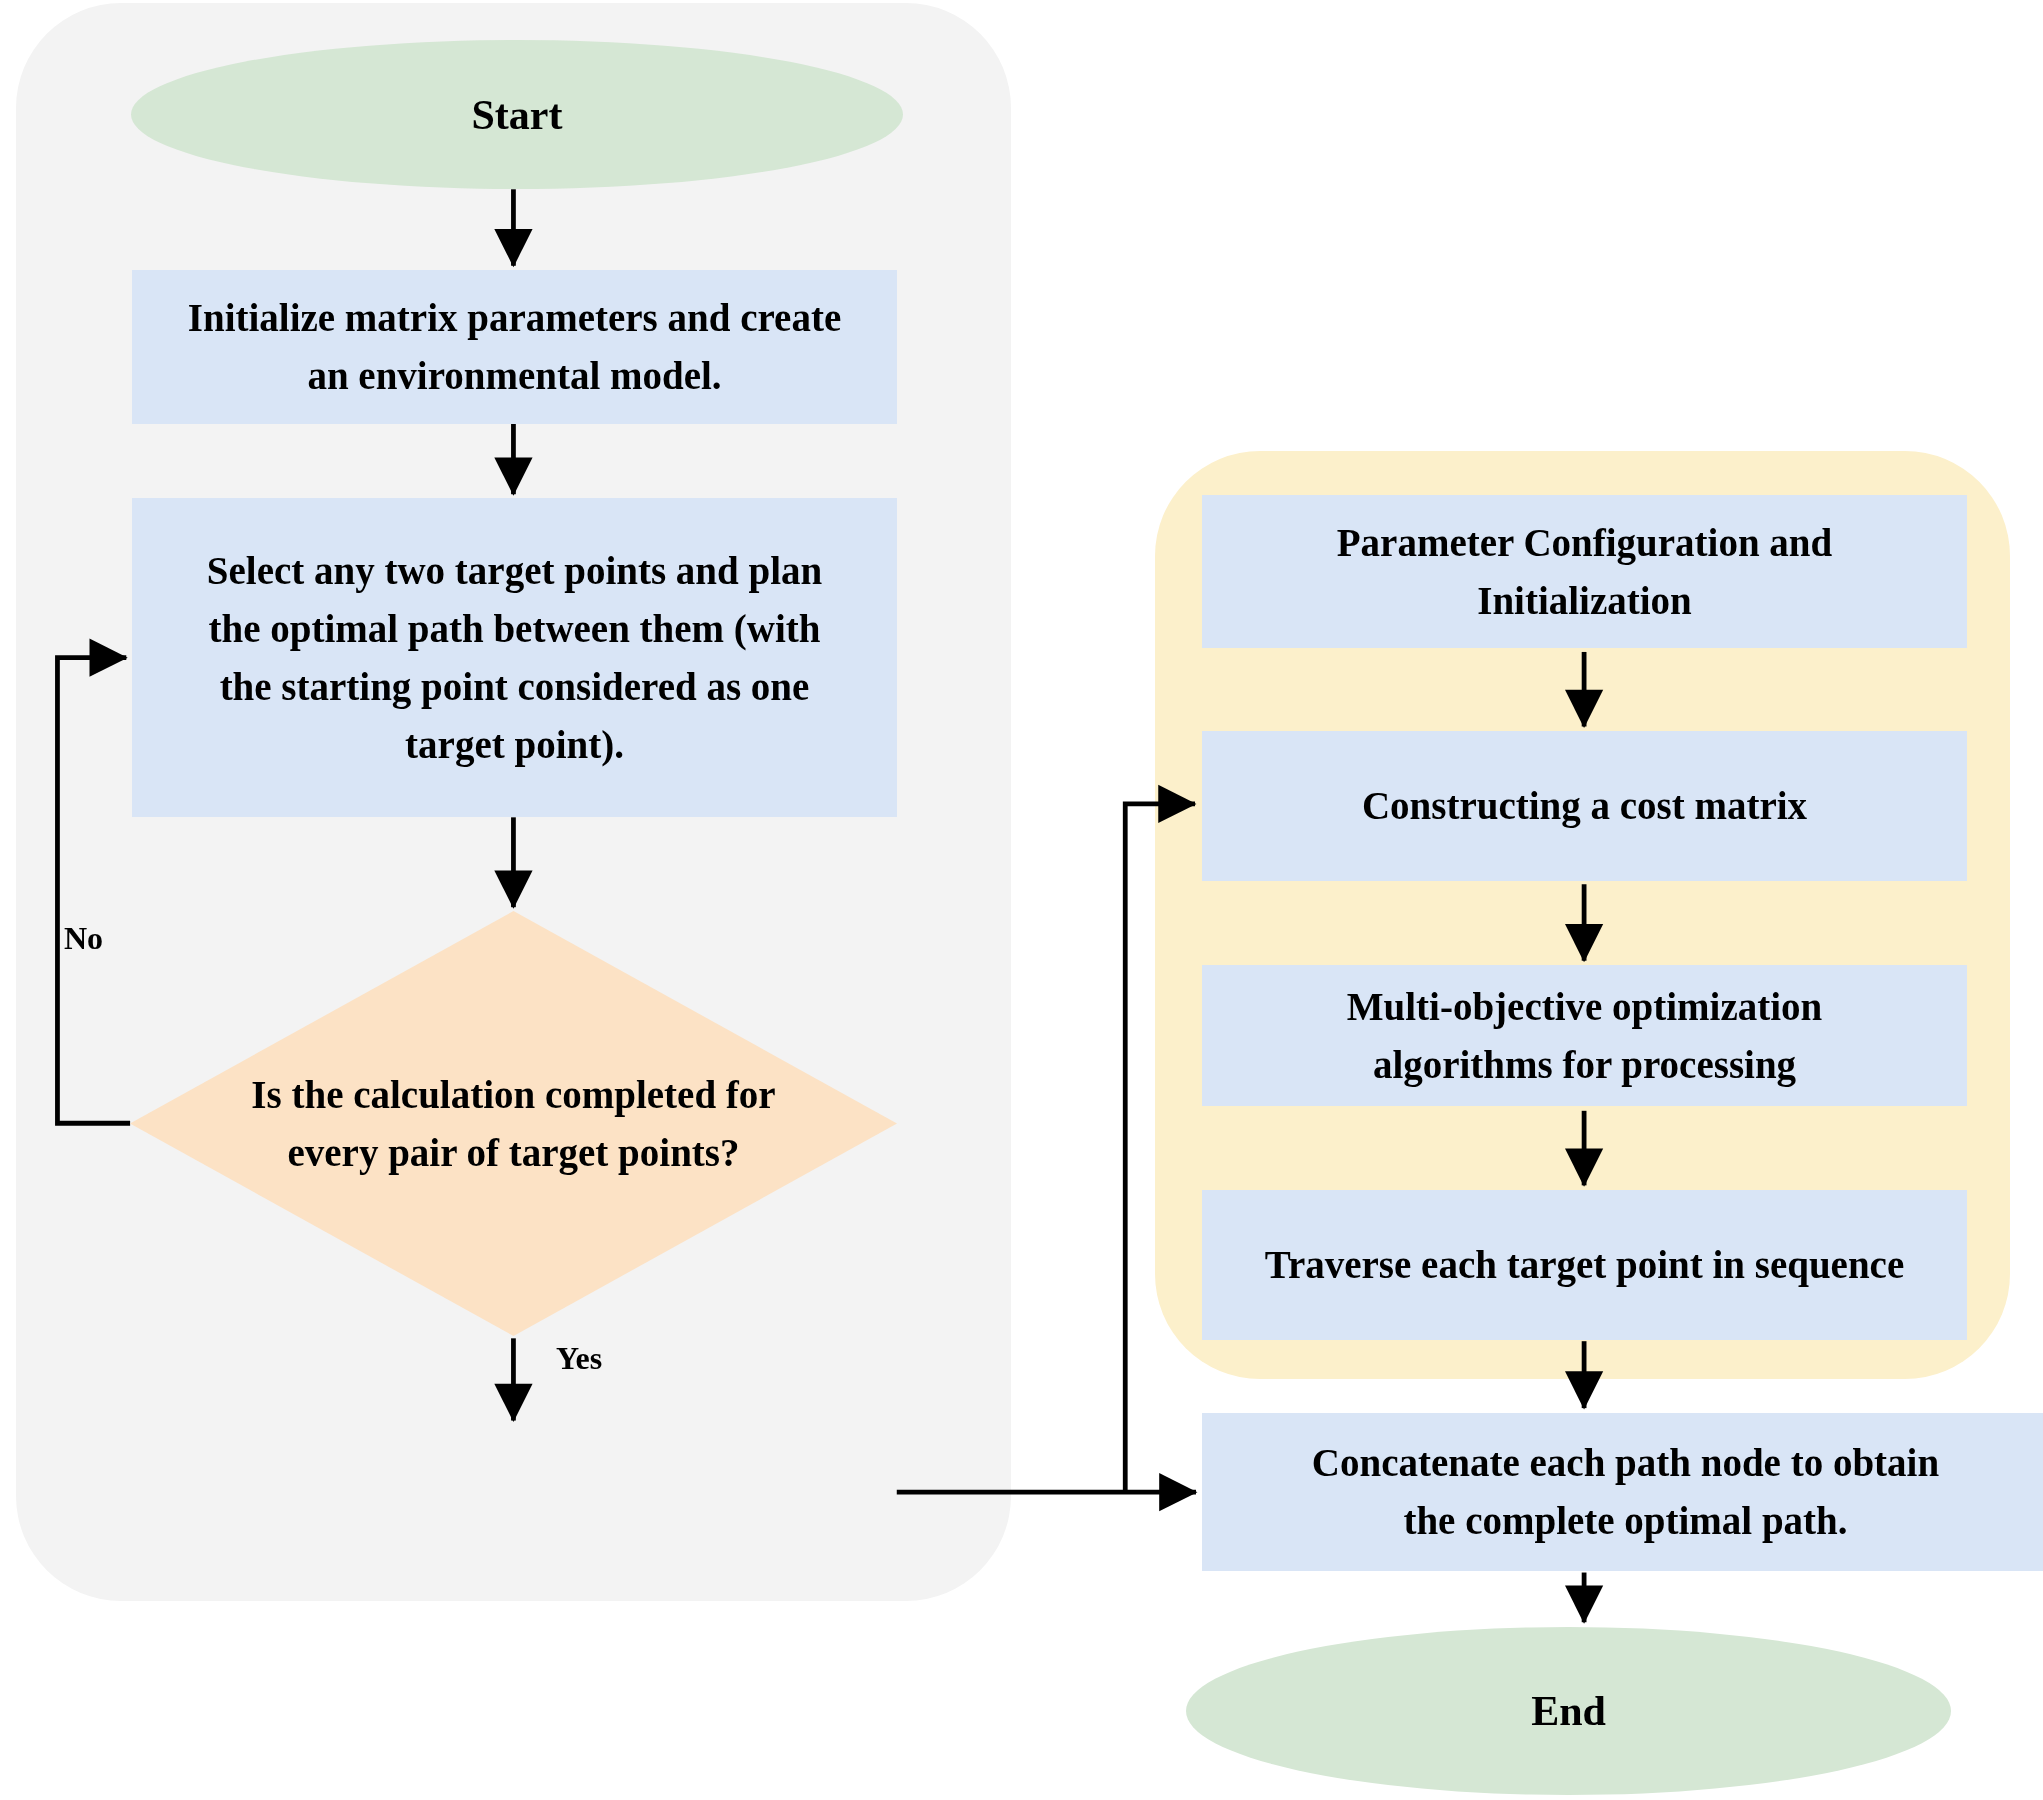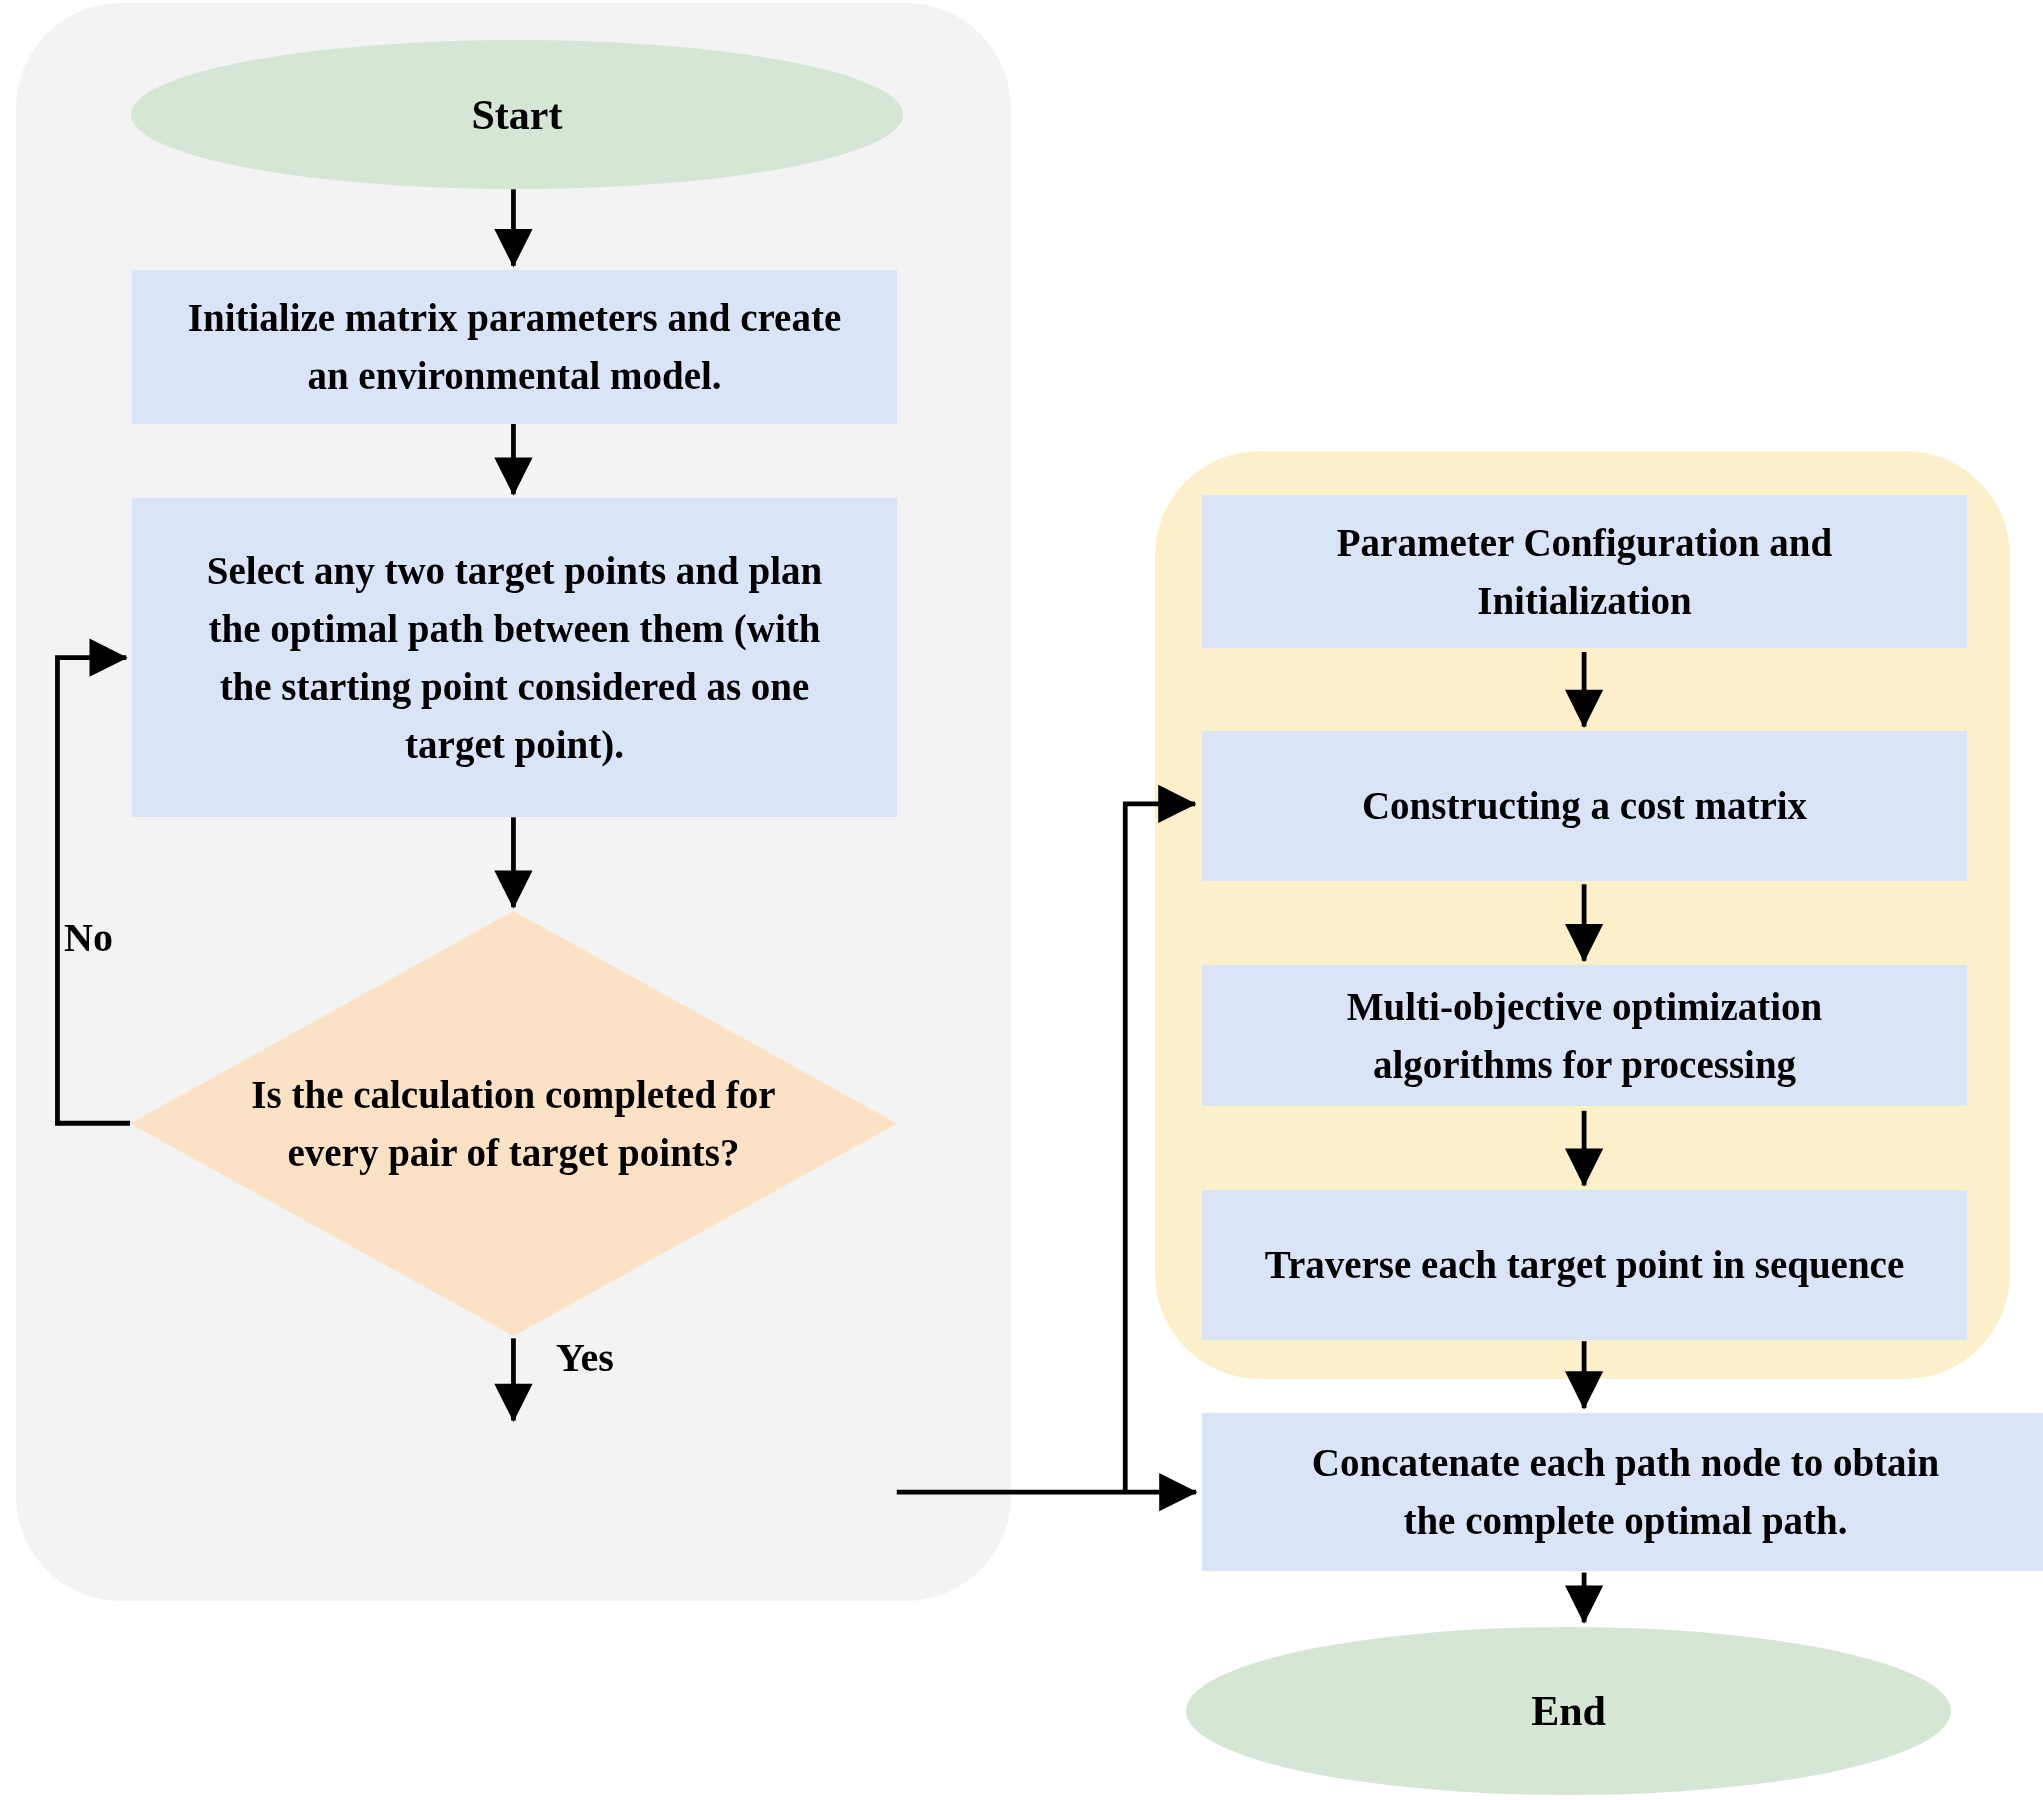--- a/index.html
+++ b/index.html
@@ -33,21 +33,21 @@
     z-index: 2;
   }
   .node.process  { background: #d9e5f6; }
   .node.terminal { background: #d5e7d4; border-radius: 50%; font-size: 42px; }
   .node.decision {
     background: #fce2c5;
     clip-path: polygon(50% 0, 100% 50%, 50% 100%, 0 50%);
   }
   .edge-label {
     position: absolute;
-    font-size: 40px;
+    font-size: 32px;
     line-height: 40px;
     z-index: 3;
   }
 </style>
 </head>
 <body>
 
 <div class="canvas">
 
   <div class="panel gray"></div>

